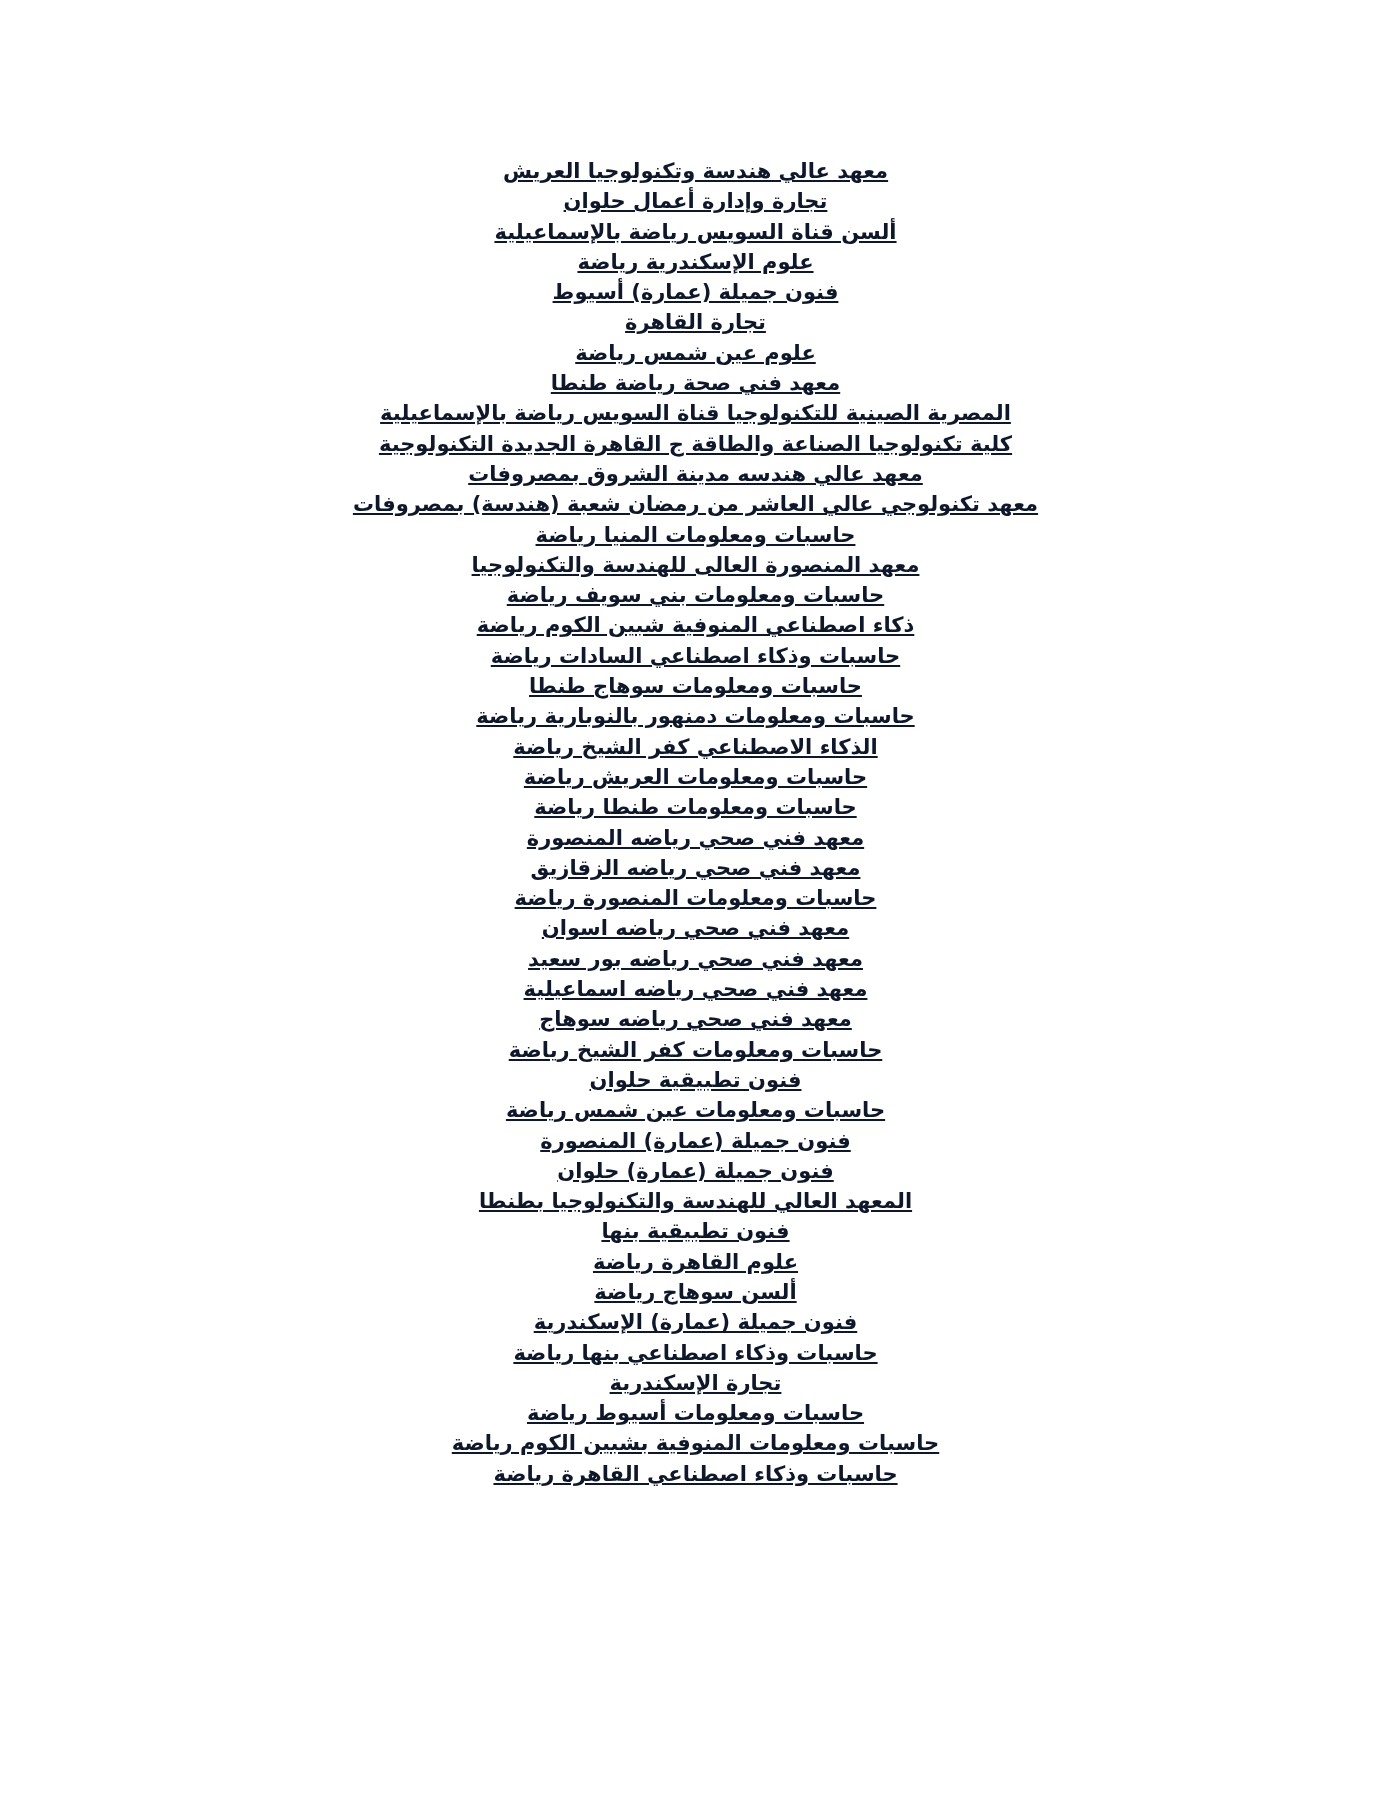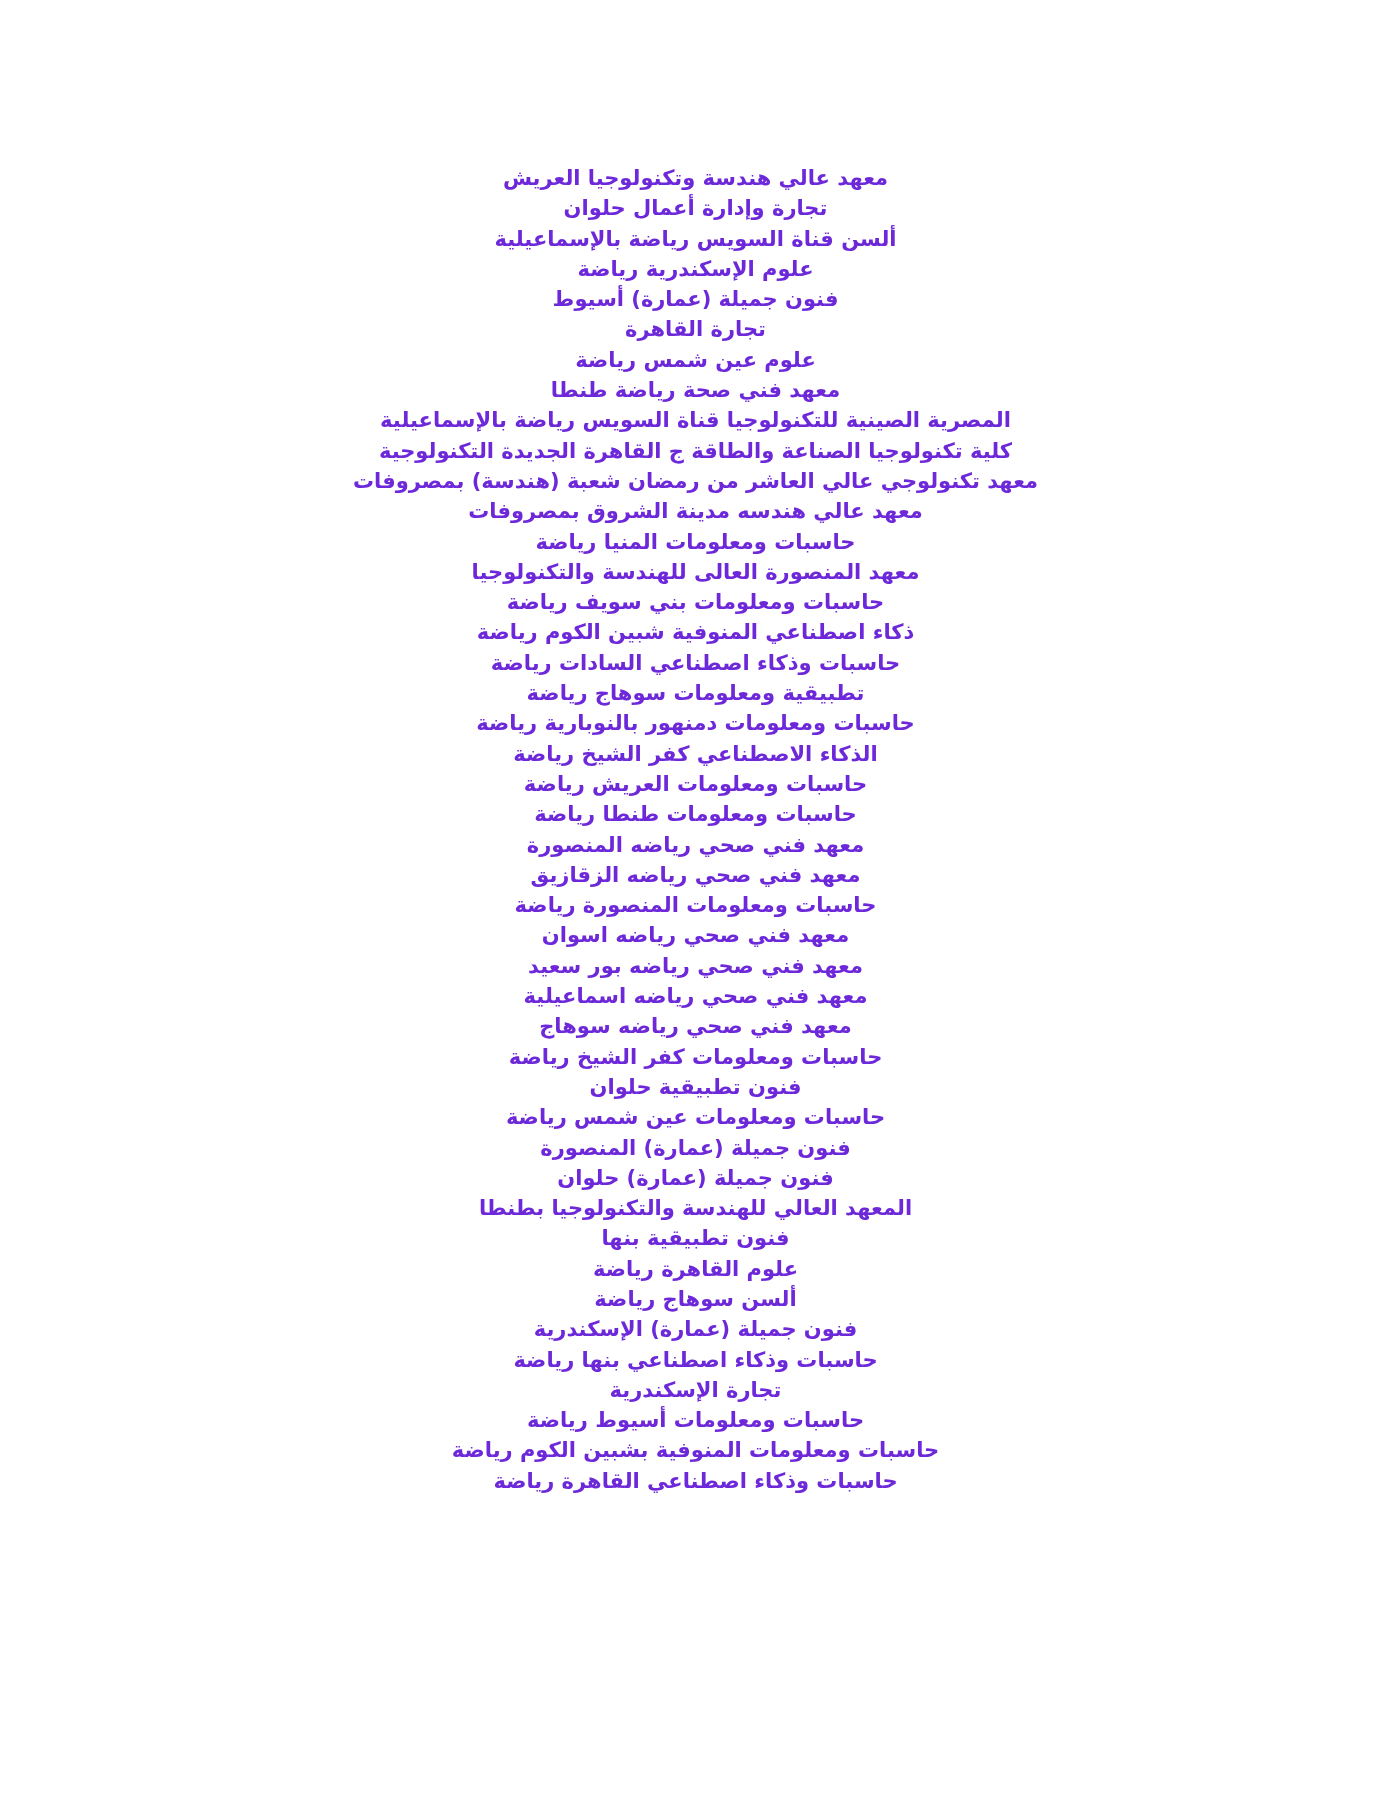--- a/index.html
+++ b/index.html
@@ -9,60 +9,61 @@
     }
     .page {
       position: relative;
       width: 1391px;
       height: 1800px;
       background: #ffffff;
       overflow: hidden;
     }
     .doc-list {
       position: absolute;
-      top: 163px;
+      top: 156px;
       left: 0;
       width: 100%;
       direction: rtl;
       unicode-bidi: embed;
       text-align: center;
-      color: #6d28d9;
+      color: #0f172a;
       font-family: "DejaVu Sans", "DejaVu Serif", sans-serif;
       font-weight: bold;
       font-size: 21px;
       line-height: 30.3px;
       letter-spacing: 0px;
+      text-decoration: underline;
     }
     .doc-line {
       white-space: nowrap;
     }
   </style>
 </head>
 <body>
 
 <div class="page">
   <div class="doc-list" id="institution-list">
       <div class="doc-line">معهد عالي هندسة وتكنولوجيا العريش</div>
       <div class="doc-line">تجارة وإدارة أعمال حلوان</div>
       <div class="doc-line">ألسن قناة السويس رياضة بالإسماعيلية</div>
       <div class="doc-line">علوم الإسكندرية رياضة</div>
       <div class="doc-line">فنون جميلة (عمارة) أسيوط</div>
       <div class="doc-line">تجارة القاهرة</div>
       <div class="doc-line">علوم عين شمس رياضة</div>
       <div class="doc-line">معهد فني صحة رياضة طنطا</div>
       <div class="doc-line">المصرية الصينية للتكنولوجيا قناة السويس رياضة بالإسماعيلية</div>
       <div class="doc-line">كلية تكنولوجيا الصناعة والطاقة ج القاهرة الجديدة التكنولوجية</div>
+      <div class="doc-line">معهد عالي هندسه مدينة الشروق بمصروفات</div>
       <div class="doc-line">معهد تكنولوجي عالي العاشر من رمضان شعبة (هندسة) بمصروفات</div>
-      <div class="doc-line">معهد عالي هندسه مدينة الشروق بمصروفات</div>
       <div class="doc-line">حاسبات ومعلومات المنيا رياضة</div>
       <div class="doc-line">معهد المنصورة العالى للهندسة والتكنولوجيا</div>
       <div class="doc-line">حاسبات ومعلومات بني سويف رياضة</div>
       <div class="doc-line">ذكاء اصطناعي المنوفية شبين الكوم رياضة</div>
       <div class="doc-line">حاسبات وذكاء اصطناعي السادات رياضة</div>
-      <div class="doc-line">تطبيقية ومعلومات سوهاج رياضة</div>
+      <div class="doc-line">حاسبات ومعلومات سوهاج طنطا</div>
       <div class="doc-line">حاسبات ومعلومات دمنهور بالنوبارية رياضة</div>
       <div class="doc-line">الذكاء الاصطناعي كفر الشيخ رياضة</div>
       <div class="doc-line">حاسبات ومعلومات العريش رياضة</div>
       <div class="doc-line">حاسبات ومعلومات طنطا رياضة</div>
       <div class="doc-line">معهد فني صحي رياضه المنصورة</div>
       <div class="doc-line">معهد فني صحي رياضه الزقازيق</div>
       <div class="doc-line">حاسبات ومعلومات المنصورة رياضة</div>
       <div class="doc-line">معهد فني صحي رياضه اسوان</div>
       <div class="doc-line">معهد فني صحي رياضه بور سعيد</div>
       <div class="doc-line">معهد فني صحي رياضه اسماعيلية</div>

